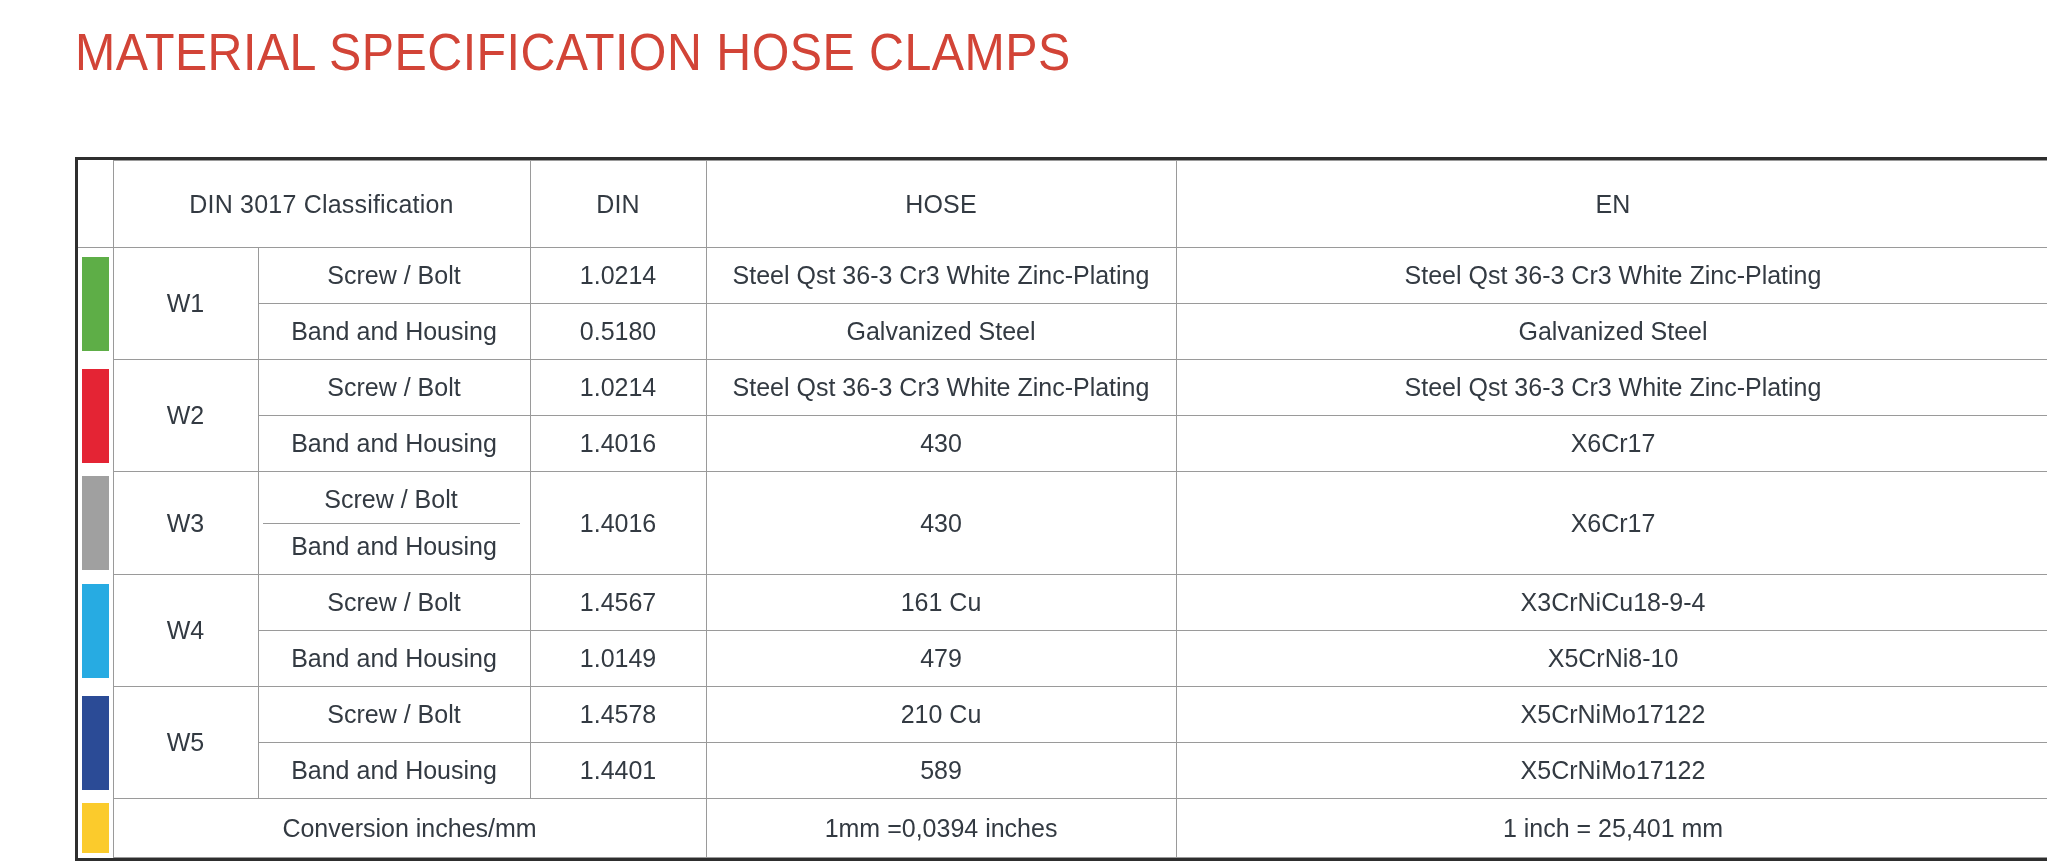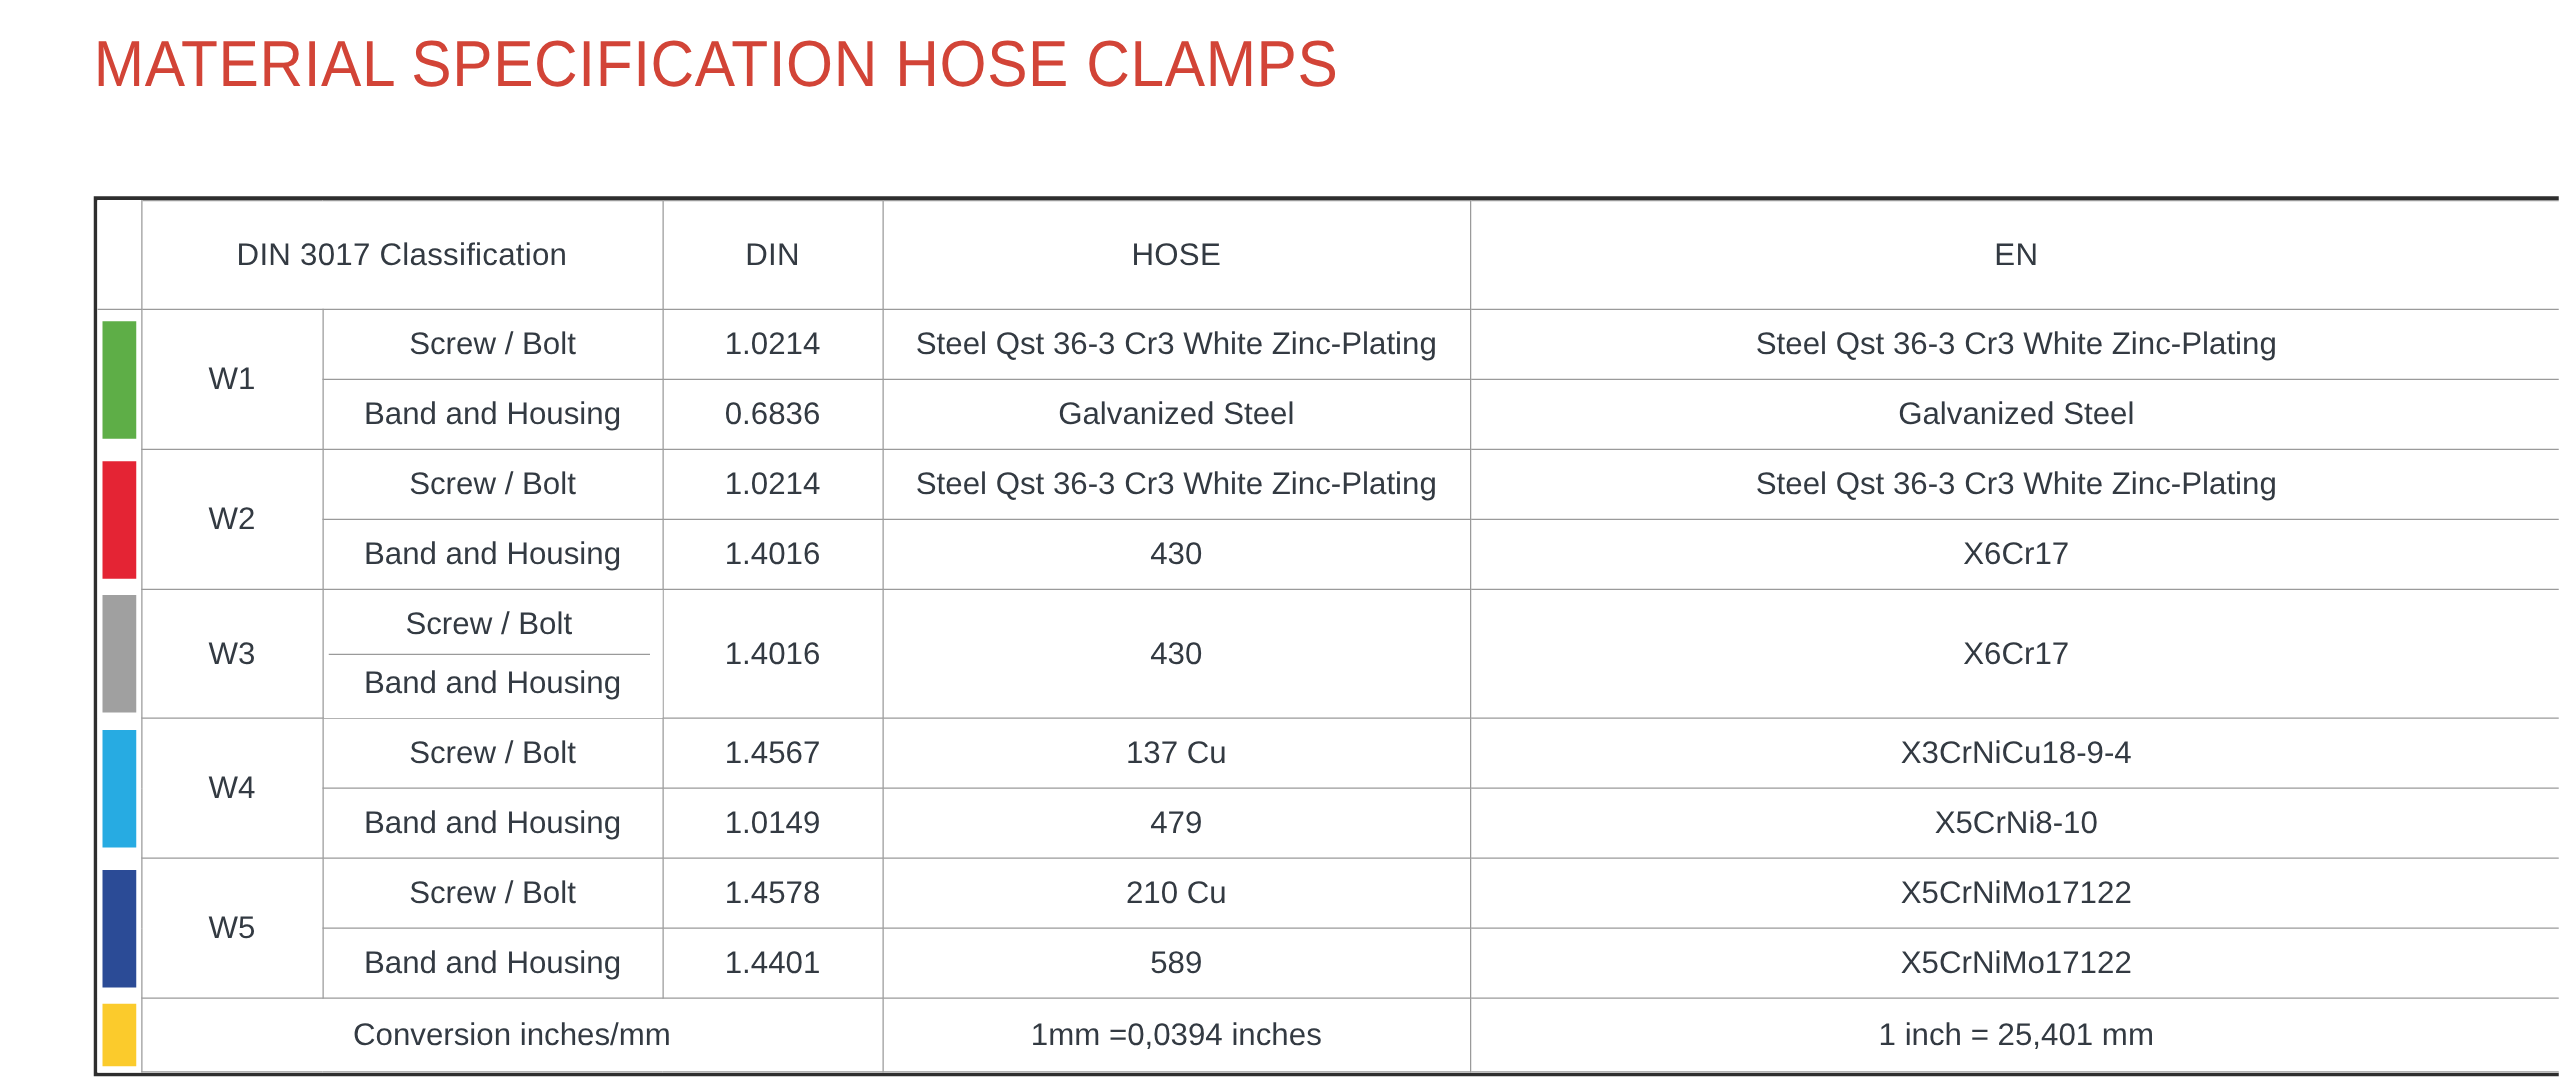--- a/index.html
+++ b/index.html
@@ -184,21 +184,21 @@
             <span class="swatch" style="height:94px;background:#5eae47;"></span>
           </td>
           <td class="row-cell wlabel" rowspan="2">W1</td>
           <td class="row-cell part-cell">Screw / Bolt</td>
           <td class="row-cell din-cell">1.0214</td>
           <td class="row-cell aisi-cell">Steel Qst 36-3 Cr3 White Zinc-Plating</td>
           <td class="row-cell en-cell">Steel Qst 36-3 Cr3 White Zinc-Plating</td>
         </tr>
         <tr>
           <td class="row-cell part-cell">Band and Housing</td>
-          <td class="row-cell din-cell">0.6836</td>
+          <td class="row-cell din-cell">0.5180</td>
           <td class="row-cell aisi-cell">Galvanized Steel</td>
           <td class="row-cell en-cell">Galvanized Steel</td>
         </tr>
 
         <tr>
           <td class="swatch-cell" rowspan="2">
             <span class="swatch" style="height:94px;background:#e42434;"></span>
           </td>
           <td class="row-cell wlabel" rowspan="2">W2</td>
           <td class="row-cell part-cell">Screw / Bolt</td>
@@ -229,21 +229,21 @@
           <td class="tall-2 en-cell">X6Cr17</td>
         </tr>
 
         <tr>
           <td class="swatch-cell" rowspan="2">
             <span class="swatch" style="height:94px;background:#27abe2;"></span>
           </td>
           <td class="row-cell wlabel" rowspan="2">W4</td>
           <td class="row-cell part-cell">Screw / Bolt</td>
           <td class="row-cell din-cell">1.4567</td>
-          <td class="row-cell aisi-cell">137 Cu</td>
+          <td class="row-cell aisi-cell">161 Cu</td>
           <td class="row-cell en-cell">X3CrNiCu18-9-4</td>
         </tr>
         <tr>
           <td class="row-cell part-cell">Band and Housing</td>
           <td class="row-cell din-cell">1.0149</td>
           <td class="row-cell aisi-cell">479</td>
           <td class="row-cell en-cell">X5CrNi8-10</td>
         </tr>
 
         <tr>

